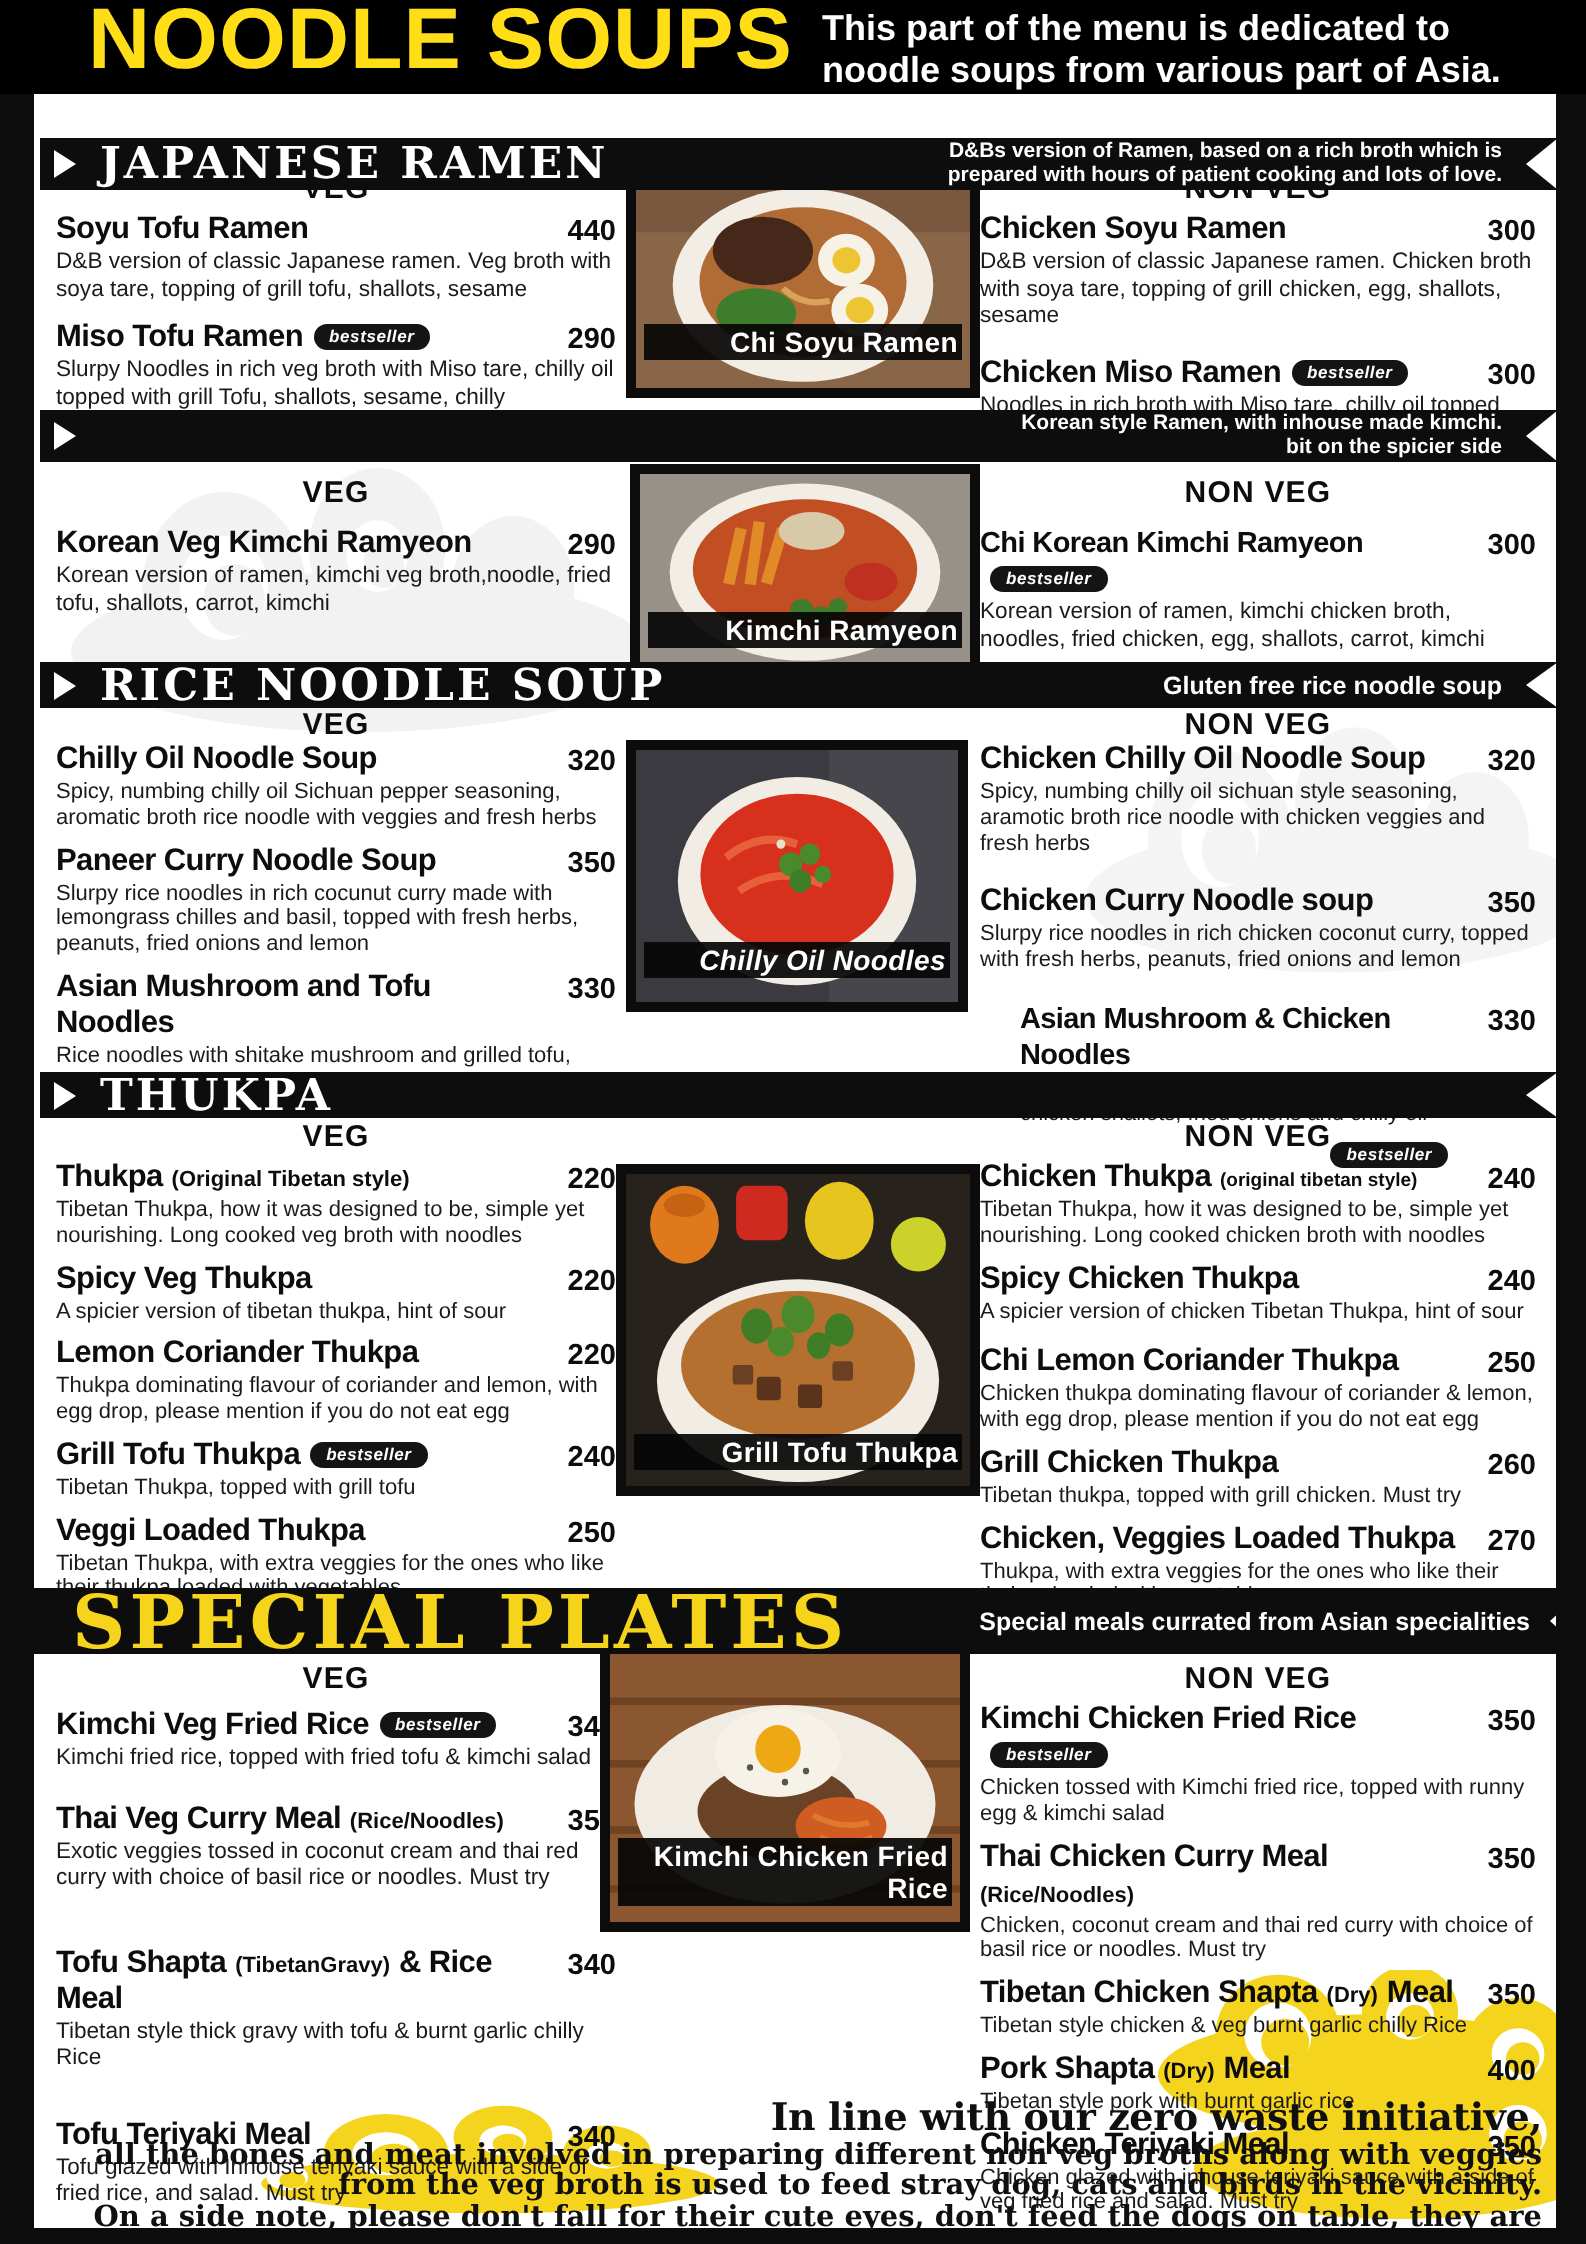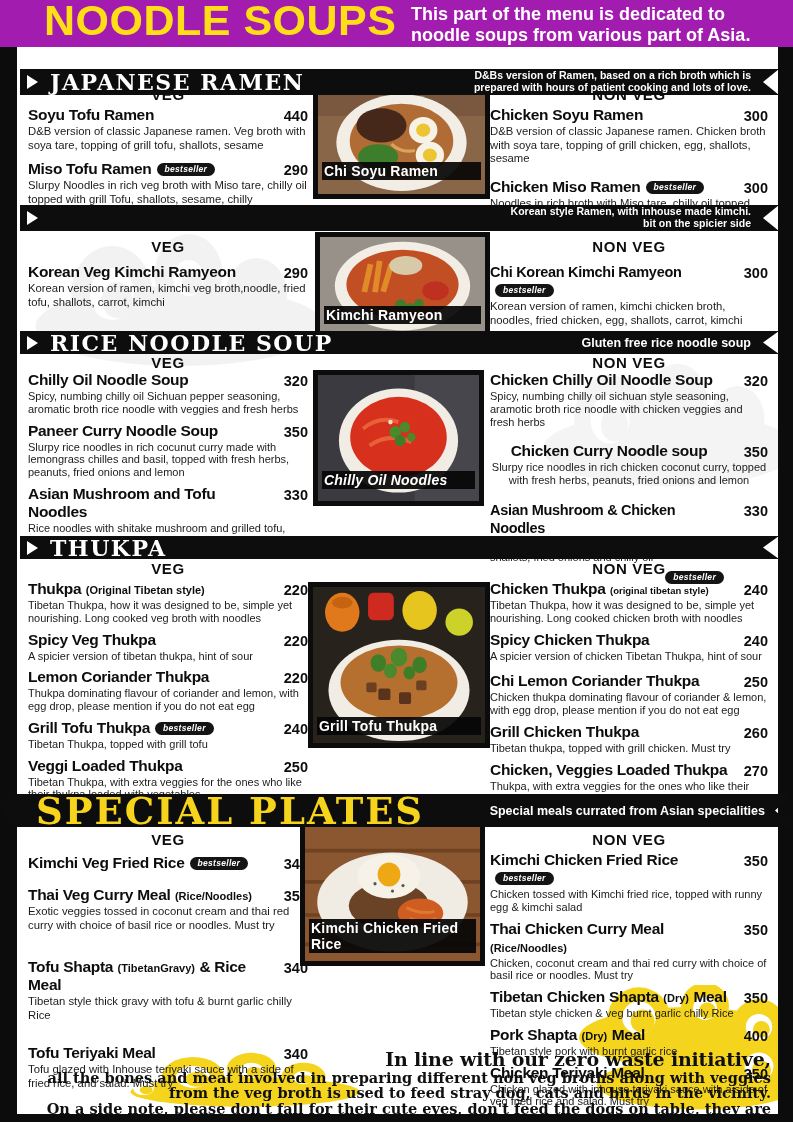--- a/index.html
+++ b/index.html
@@ -1,19 +1,19 @@
 <!DOCTYPE html>
 <html><head>
 <meta charset="utf-8">
 <style>
   html,body{margin:0;padding:0;background:#e8e8e8;}
   .page{position:relative;width:793px;height:1122px;background:#ffffff;overflow:hidden;
         font-family:"Liberation Sans",sans-serif;margin:0 auto;}
   
-  .topbar{position:absolute;left:0;top:0;width:793px;height:47px;background:#a21caf;z-index:3;}
+  .topbar{position:absolute;left:0;top:0;width:793px;height:47px;background:#000000;z-index:3;}
   .edge-l{position:absolute;left:0;top:0;width:17px;height:1122px;background:#0c0c0c;z-index:2;}
   .edge-r{position:absolute;right:0;top:0;width:15px;height:1122px;background:#0c0c0c;z-index:2;}
   .botbar{position:absolute;left:0;top:1114px;width:793px;height:8px;background:#0c0c0c;z-index:6;}
   .brand{position:absolute;left:44px;top:-4px;font-size:43px;font-weight:bold;color:#FFDE17;
          letter-spacing:0.5px;white-space:nowrap;}
   .intro{position:absolute;right:10px;top:4px;width:372px;color:#fff;font-size:18px;font-weight:bold;
          line-height:1.14;}
   
   .secbar{position:absolute;left:20px;right:14px;background:#0d0d0d;z-index:4;
           clip-path:polygon(0 0,100% 0,calc(100% - 16px) 50%,100% 100%,0 100%);}
@@ -45,21 +45,21 @@
   .badge-abs{position:absolute;right:44px;top:-9px;margin-left:0;}
   .desc{font-size:11.3px;color:#1b1b1b;line-height:1.2;margin-top:1px;}
   .tight .item{margin-bottom:6px;}
   .tight .desc{line-height:1.16;font-size:11px;}
   .spv .item{margin-bottom:14px;}
   
   .photo-card{position:absolute;background:#0c0c0c;padding:5px;z-index:3;}
   .photo{position:relative;width:100%;height:100%;overflow:hidden;}
   .photo svg{display:block;width:100%;height:100%;}
   .caption{position:absolute;left:4px;right:4px;bottom:8px;background:rgba(6,6,6,0.93);color:#fff;
-           font-weight:bold;font-size:14px;text-align:left;padding:1px 2px;letter-spacing:0.2px;}
+           font-weight:bold;font-size:14px;text-align:right;padding:1px 2px;letter-spacing:0.2px;}
   #ph1{left:313px;top:80px;width:167px;height:109px;}
   #ph2{left:315px;top:232px;width:165px;height:95px;}
   #ph3{left:313px;top:370px;width:161px;height:126px;}
   #ph4{left:308px;top:582px;width:172px;height:156px;}
   #ph5{left:300px;top:818px;width:175px;height:138px;}
   #ph1 .caption{bottom:14px;}
   #ph3 .caption{bottom:12px;font-style:italic;}
   
   .cloud{position:absolute;z-index:1;}
   .fg{z-index:2;}
@@ -207,25 +207,25 @@
       <div class="ihead"><span class="nm">Asian Mushroom and Tofu Noodles</span><span class="price">330</span></div>
       <div class="desc">Rice noodles with shitake mushroom and grilled tofu, shallots,fried onions and chilly oil</div>
     </div>
   </div>
   <div class="nvcol tight" style="top:354px;">
     <div class="colhead" style="margin-bottom:0;">NON VEG</div>
     <div class="item">
       <div class="ihead"><span class="nm">Chicken Chilly Oil Noodle Soup</span><span class="price">320</span></div>
       <div class="desc">Spicy, numbing chilly oil sichuan style seasoning, aramotic broth rice noodle with chicken veggies and fresh herbs</div>
     </div>
-    <div class="item" style="margin-top:14px;text-align:center;">
+    <div class="item" style="margin-top:14px;">
       <div class="ihead"><span class="nm">Chicken Curry Noodle soup</span><span class="price">350</span></div>
       <div class="desc">Slurpy rice noodles in rich chicken coconut curry, topped with fresh herbs, peanuts, fried onions and lemon</div>
     </div>
-    <div class="item" style="margin-top:14px;">
+    <div class="item" style="margin-top:14px;margin-left:20px;">
       <div class="ihead"><span class="nm" style="font-size:14.5px;">Asian Mushroom &amp; Chicken Noodles</span><span class="price">330</span></div>
       <div class="desc">Rice noodles with shitake mushroom and grilled chicken shallots, fried onions and chilly oil</div>
     </div>
   </div>
 
   <div class="vcol tight" style="top:560px;">
     <div class="colhead">VEG</div>
     <div class="item">
       <div class="ihead"><span class="nm">Thukpa</span> <span class="sfx">(Original Tibetan style)</span><span class="price">220</span></div>
       <div class="desc">Tibetan Thukpa, how it was designed to be, simple yet nourishing. Long cooked veg broth with noodles</div>
@@ -268,20 +268,21 @@
     <div class="item">
       <div class="ihead"><span class="nm">Chicken, Veggies Loaded Thukpa</span><span class="price">270</span></div>
       <div class="desc">Thukpa, with extra veggies for the ones who like their thukpa loaded with vegetables.</div>
     </div>
   </div>
 
   <div class="vcol spv" style="top:831px;">
     <div class="colhead" style="margin-bottom:6px;">VEG</div>
     <div class="item">
       <div class="ihead"><span class="nm">Kimchi Veg Fried Rice</span><span class="badge">bestseller</span><span class="price">340</span></div>
+      <div class="desc">Kimchi fried rice, topped with fried tofu &amp; kimchi salad</div>
     </div>
     <div class="item">
       <div class="ihead"><span class="nm">Thai Veg Curry Meal</span> <span class="sfx">(Rice/Noodles)</span><span class="price">350</span></div>
       <div class="desc">Exotic veggies tossed in coconut cream and thai red curry with choice of basil rice or noodles. Must try</div>
     </div>
     <div class="item" style="margin-top:26px;">
       <div class="ihead"><span class="nm">Tofu Shapta</span> <span class="sfx">(TibetanGravy)</span> <span class="nm">&amp; Rice Meal</span><span class="price">340</span></div>
       <div class="desc">Tibetan style thick gravy with tofu &amp; burnt garlic chilly Rice</div>
     </div>
     <div class="item" style="margin-top:22px;">

